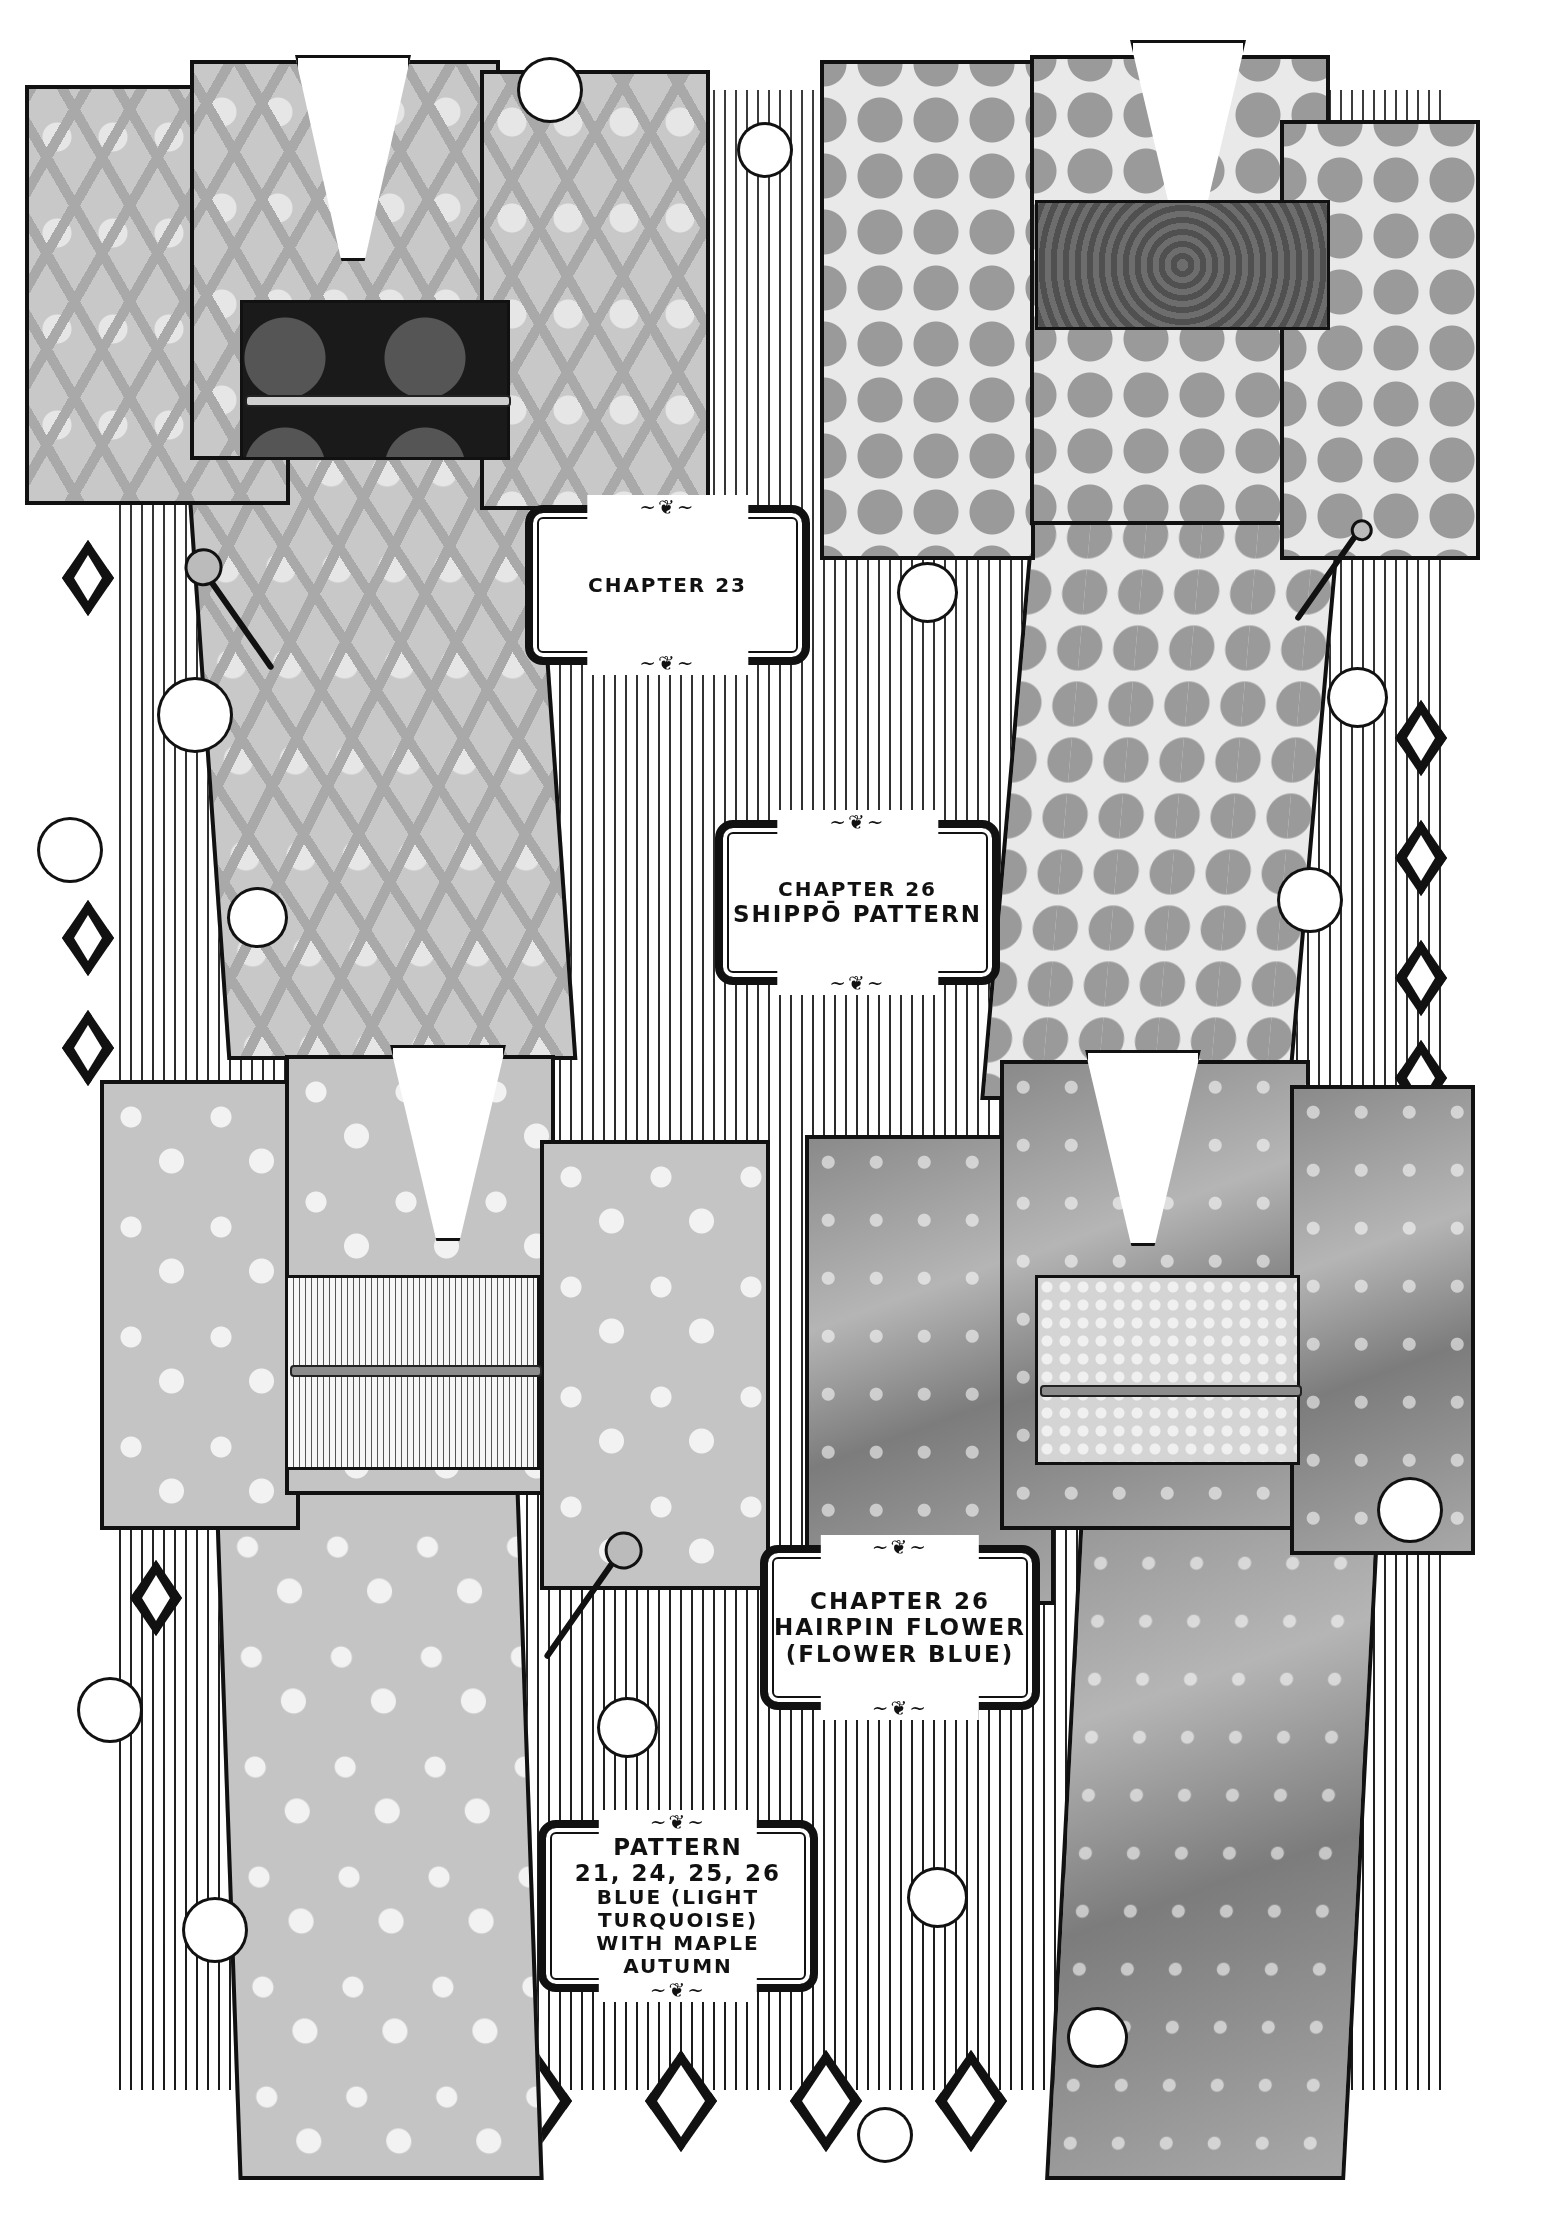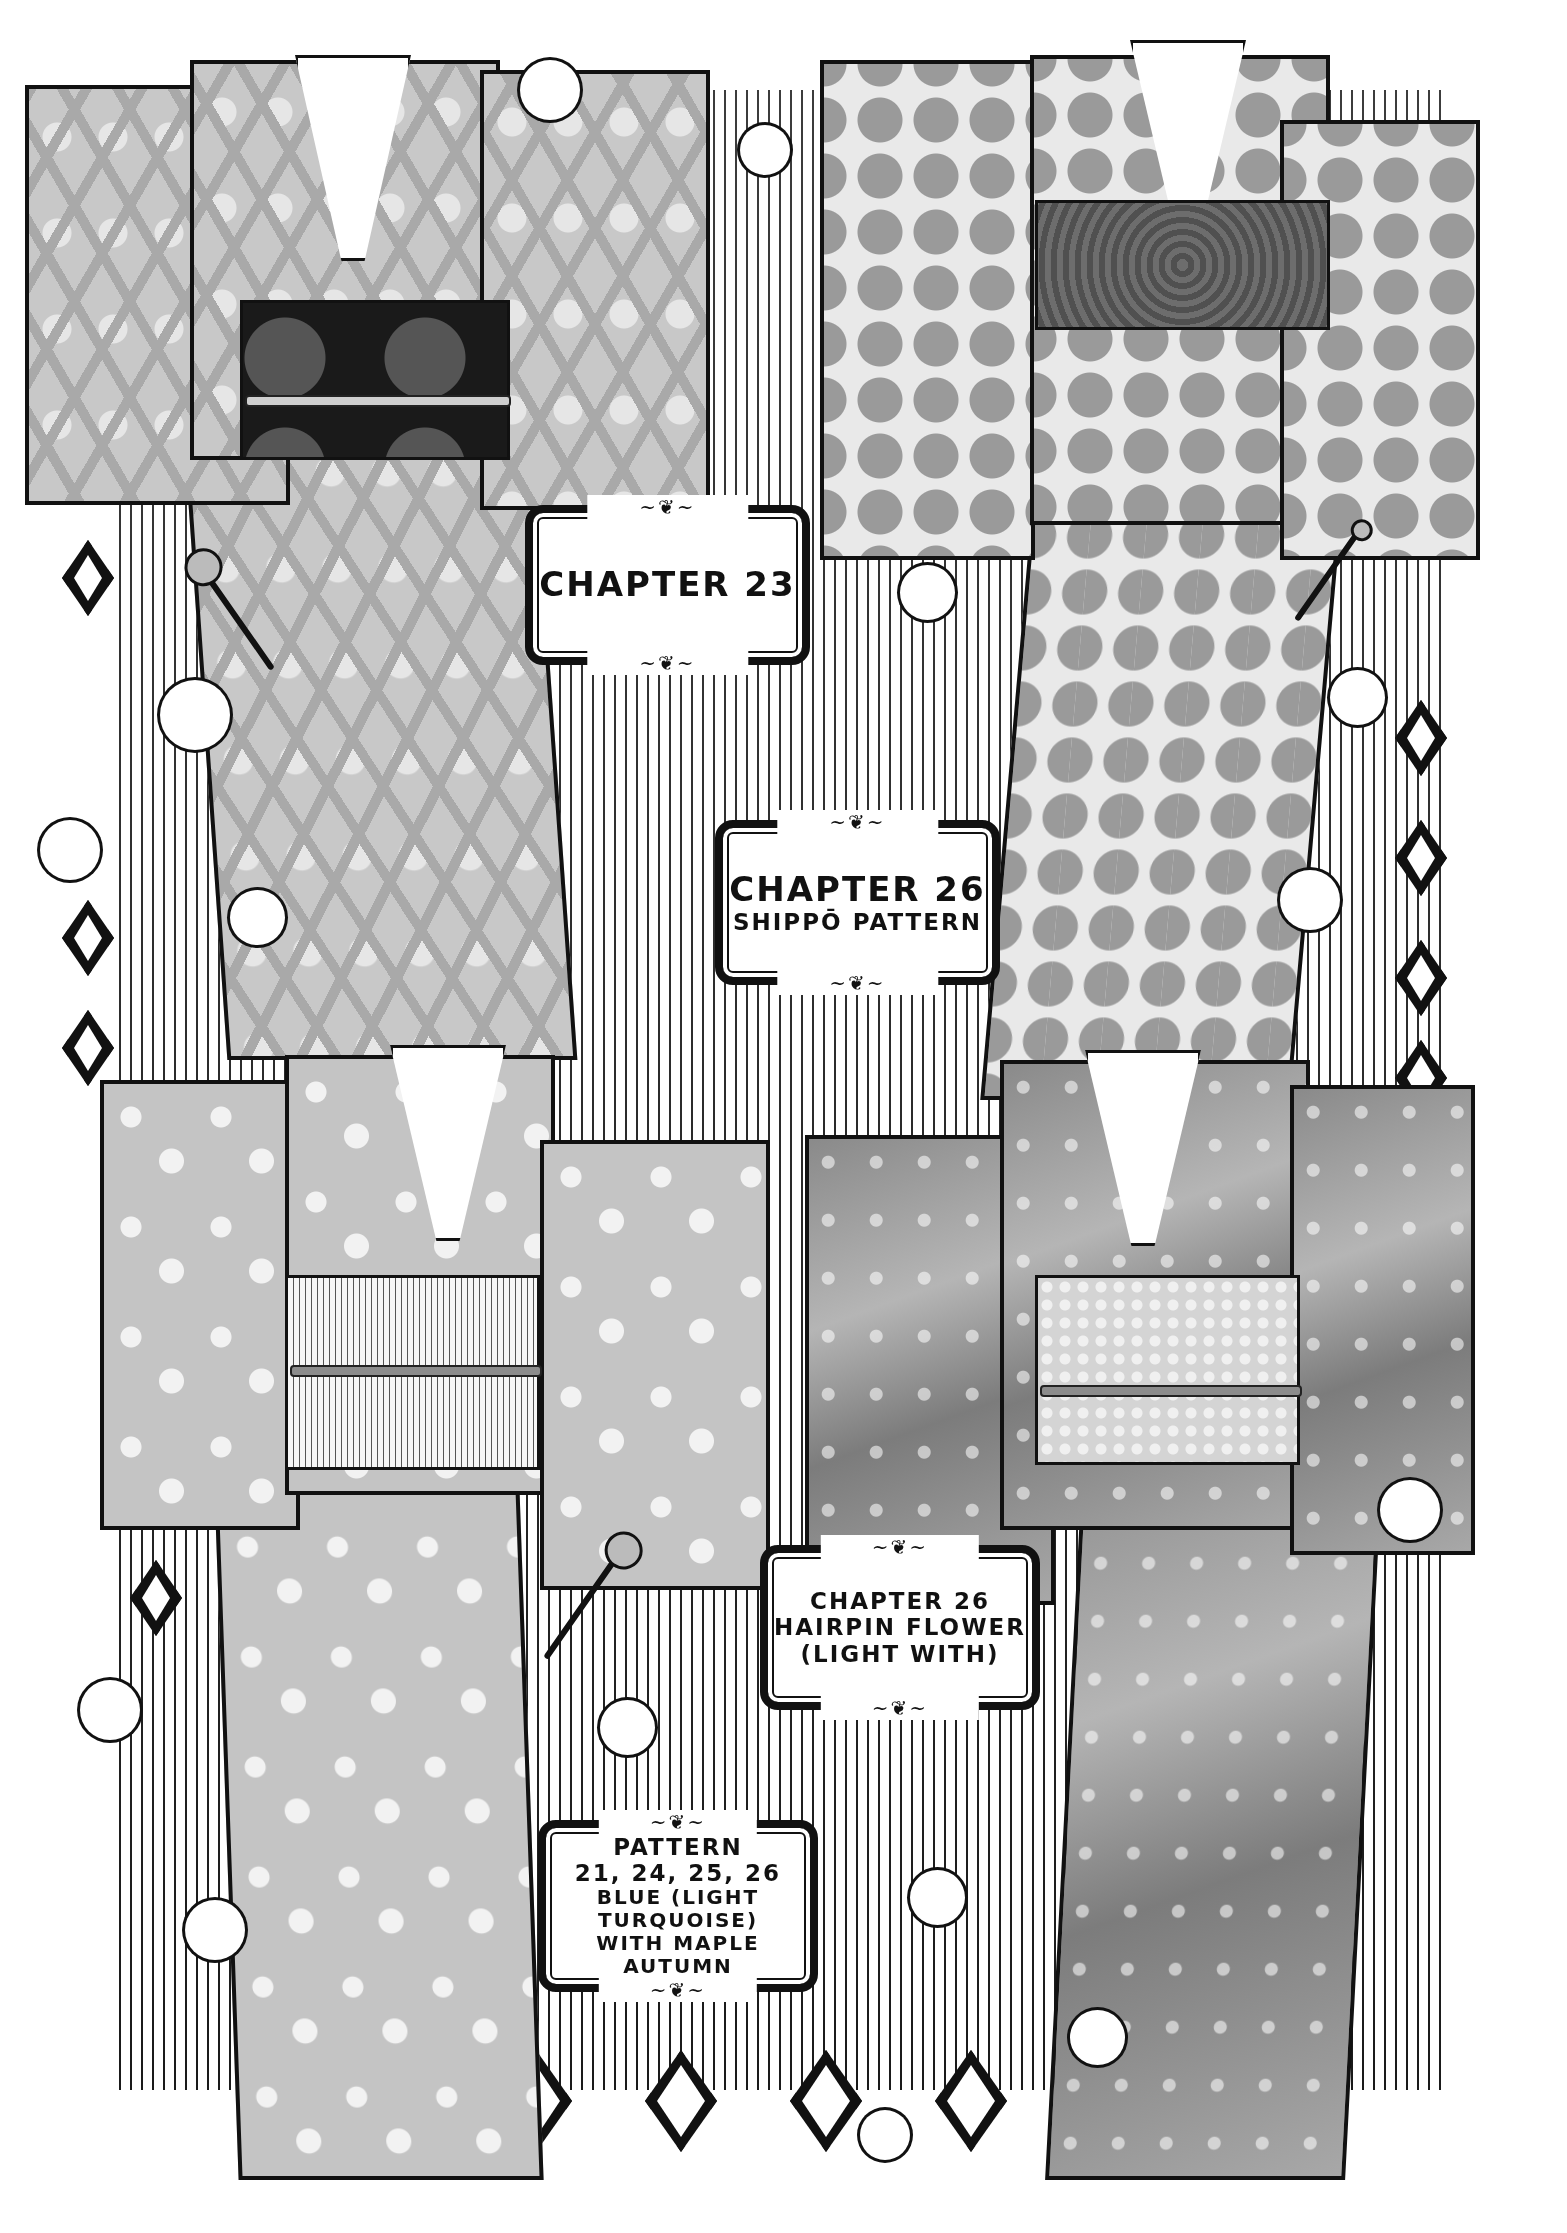--- a/index.html
+++ b/index.html
@@ -73,21 +73,21 @@
     border:8px solid #111; border-radius:18px;
     box-shadow: inset 0 0 0 4px #fff, inset 0 0 0 6px #111;
     display:flex; flex-direction:column; align-items:center; justify-content:center; text-align:center; }
   .caption .ornament { position:absolute; left:50%; transform:translateX(-50%); width:60%; height:24px;
     background:#fff; color:#111; font-size:20px; line-height:24px; letter-spacing:2px;
     font-family:"DejaVu Serif", serif; }
   .caption .ornament.top { top:-18px; }
   .caption .ornament.bottom { bottom:-18px; }
   .caption .line { color:#111; font-family:"DejaVu Sans", sans-serif; font-weight:bold;
     letter-spacing:2px; line-height:1.15; }
-  .caption .title { font-size:34px; }
+  .caption .title { font-size:20px; }
   .caption .sub { font-size:23px; }
   .caption .small { font-size:20px; }
 </style>
 </head>
 <body>
 
 <div class="page">
 
   <div class="backdrop"></div>
   <div class="backdrop-fade"></div>
@@ -191,21 +191,21 @@
     <div class="ornament top">~❦~</div>
     <div class="line title">CHAPTER 26</div>
     <div class="line sub">SHIPPŌ PATTERN</div>
     <div class="ornament bottom">~❦~</div>
   </div>
 
   <div class="caption" style="left:760px;top:1545px;width:280px;height:165px;">
     <div class="ornament top">~❦~</div>
     <div class="line sub">CHAPTER 26</div>
     <div class="line sub">HAIRPIN FLOWER</div>
-    <div class="line sub">(LIGHT WITH)</div>
+    <div class="line sub">(FLOWER BLUE)</div>
     <div class="ornament bottom">~❦~</div>
   </div>
 
   <div class="caption" style="left:538px;top:1820px;width:280px;height:172px;">
     <div class="ornament top">~❦~</div>
     <div class="line sub">PATTERN</div>
     <div class="line sub">21, 24, 25, 26</div>
     <div class="line small">BLUE (LIGHT</div>
     <div class="line small">TURQUOISE)</div>
     <div class="line small">WITH MAPLE AUTUMN</div>

